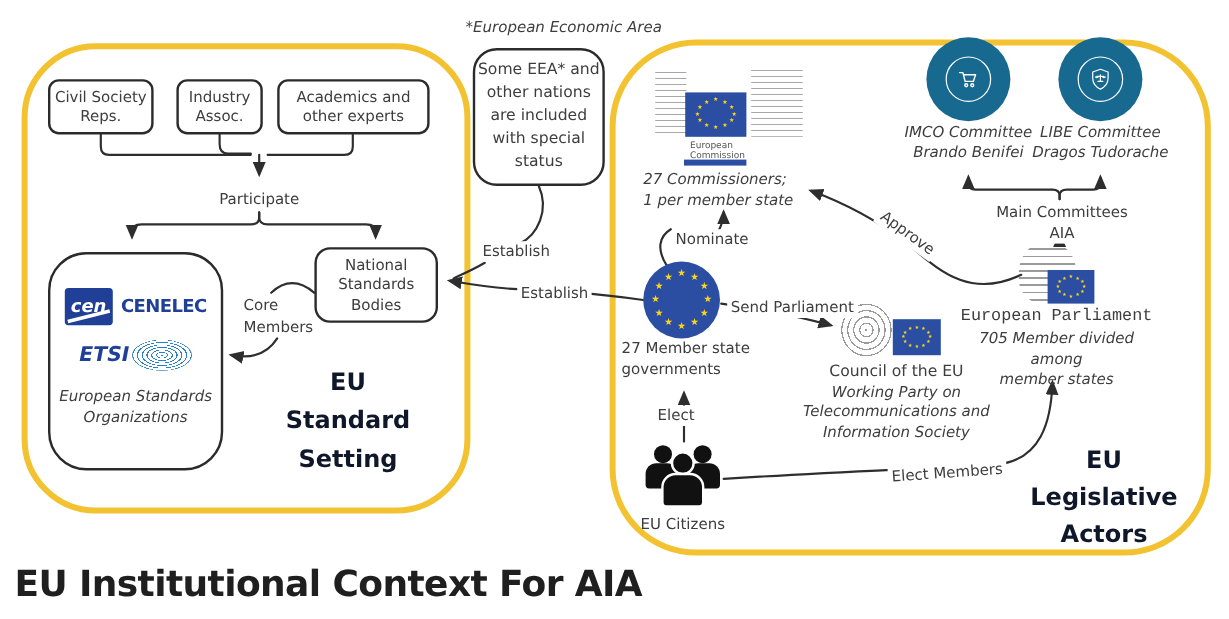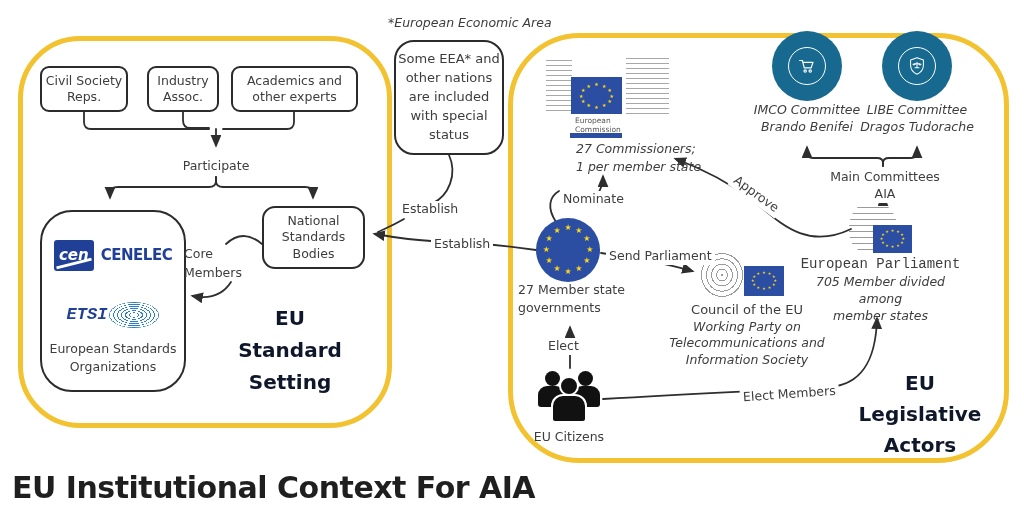--- a/index.html
+++ b/index.html
@@ -41,25 +41,25 @@
   #box-eea{left:394px;top:40px;width:110px;height:115px;border-radius:20px;border-width:2.5px;font-size:13px;line-height:1.45;}
   #box-eso{left:40px;top:210px;width:146px;height:182px;border-radius:32px;border-width:2.5px;display:block;}
 
   
   .eso-row{display:flex;align-items:center;justify-content:center;}
   #cen-row{margin-top:28px;}
   .cen-square{width:40px;height:31px;background:var(--logo-navy);border-radius:3px;position:relative;
     display:flex;align-items:center;justify-content:center;color:#fff;font-weight:bold;font-style:italic;font-size:15px;}
   .cen-square::after{content:"";position:absolute;left:2px;bottom:6px;width:36px;height:3px;background:#fff;transform:rotate(-14deg);}
   .cenelec-text{color:var(--logo-navy);font-weight:800;font-size:15px;letter-spacing:-0.5px;margin-left:7px;}
-  #etsi-row{margin-top:31px;font-family:Liberation Mono, monospace;}
+  #etsi-row{margin-top:12px;}
   .etsi-text{color:var(--logo-navy);font-weight:800;font-style:italic;font-size:17px;}
   .etsi-globe{width:50px;height:26px;border-radius:50%;margin-left:2px;
     background:repeating-radial-gradient(ellipse at 50% 50%, #2a7fc9 0 1px, rgba(0,0,0,0) 1px 4px);}
-  #eso-caption{margin-top:12px;text-align:center;font-size:12.5px;line-height:1.4;}
+  #eso-caption{margin-top:12px;text-align:center;font-size:12.5px;line-height:1.4;font-style:italic;}
 
   
   #eu-circle{left:536px;top:218px;width:64px;height:64px;border-radius:50%;background:var(--eu-flag-blue);z-index:3;position:absolute;}
 
   
   .hatch-v{background:repeating-linear-gradient(180deg, #a8a8a8 0 1px, rgba(0,0,0,0) 1px 5px);}
   #ec-left{left:546px;top:60px;width:26px;height:55px;z-index:3;}
   #ec-right{left:626px;top:58px;width:43px;height:56px;z-index:3;}
   #ec-flag{left:571px;top:77px;width:51px;height:37px;background:var(--eu-flag-blue);z-index:3;position:absolute;}
   #ec-text{left:575px;top:116px;font-size:7.5px;line-height:1.2;color:#555;z-index:3;}
@@ -148,21 +148,21 @@
   </div>
 
   <div class="abs lbl center" style="left:172px;top:158px;width:88px;">Participate</div>
 
   <div class="node-box" id="box-nsb">
     <span class="multiline">National
 Standards
 Bodies</span>
   </div>
 
-  <div class="abs lbl multiline" style="left:184px;top:244px;line-height:1.55;">Core
+  <div class="abs lbl multiline" style="left:203px;top:244px;line-height:1.55;">Core
 Members</div>
 
   <div class="node-box" id="box-eso">
     <div class="eso-row" id="cen-row">
       <span class="cen-square">
           <span>cen</span>
         </span>
       <span class="cenelec-text">CENELEC</span>
     </div>
     <div class="eso-row" id="etsi-row">
@@ -200,21 +200,21 @@
       <span class="flag-star" style="font-size: 5px; left: 50%; top: 80%;">★</span>
       <span class="flag-star" style="font-size: 5px; left: 35%; top: 75.9808%;">★</span>
       <span class="flag-star" style="font-size: 5px; left: 24.0192%; top: 65%;">★</span>
       <span class="flag-star" style="font-size: 5px; left: 20%; top: 50%;">★</span>
       <span class="flag-star" style="font-size: 5px; left: 24.0192%; top: 35%;">★</span>
       <span class="flag-star" style="font-size: 5px; left: 35%; top: 24.0192%;">★</span>
     </div>
   <div class="abs multiline" id="ec-text">European
 Commission</div>
   <div class="abs" id="ec-bar"></div>
-  <div class="abs lbl italic multiline" style="left:576px;top:140px;line-height:1.4;">27 Commissioners;
+  <div class="abs lbl italic multiline" style="left:536px;top:140px;line-height:1.4;">27 Commissioners;
 1 per member state</div>
 
   <div class="abs lbl bg" style="left:560px;top:191px;">Nominate</div>
   <div class="abs lbl bg rot" style="left:727px;top:186px;transform:rotate(36deg);">Approve</div>
 
   <div id="eu-circle">
       <span class="flag-star" style="font-size: 8px; left: 50%; top: 16%;">★</span>
       <span class="flag-star" style="font-size: 8px; left: 67%; top: 20.5551%;">★</span>
       <span class="flag-star" style="font-size: 8px; left: 79.4449%; top: 33%;">★</span>
       <span class="flag-star" style="font-size: 8px; left: 84%; top: 50%;">★</span>

